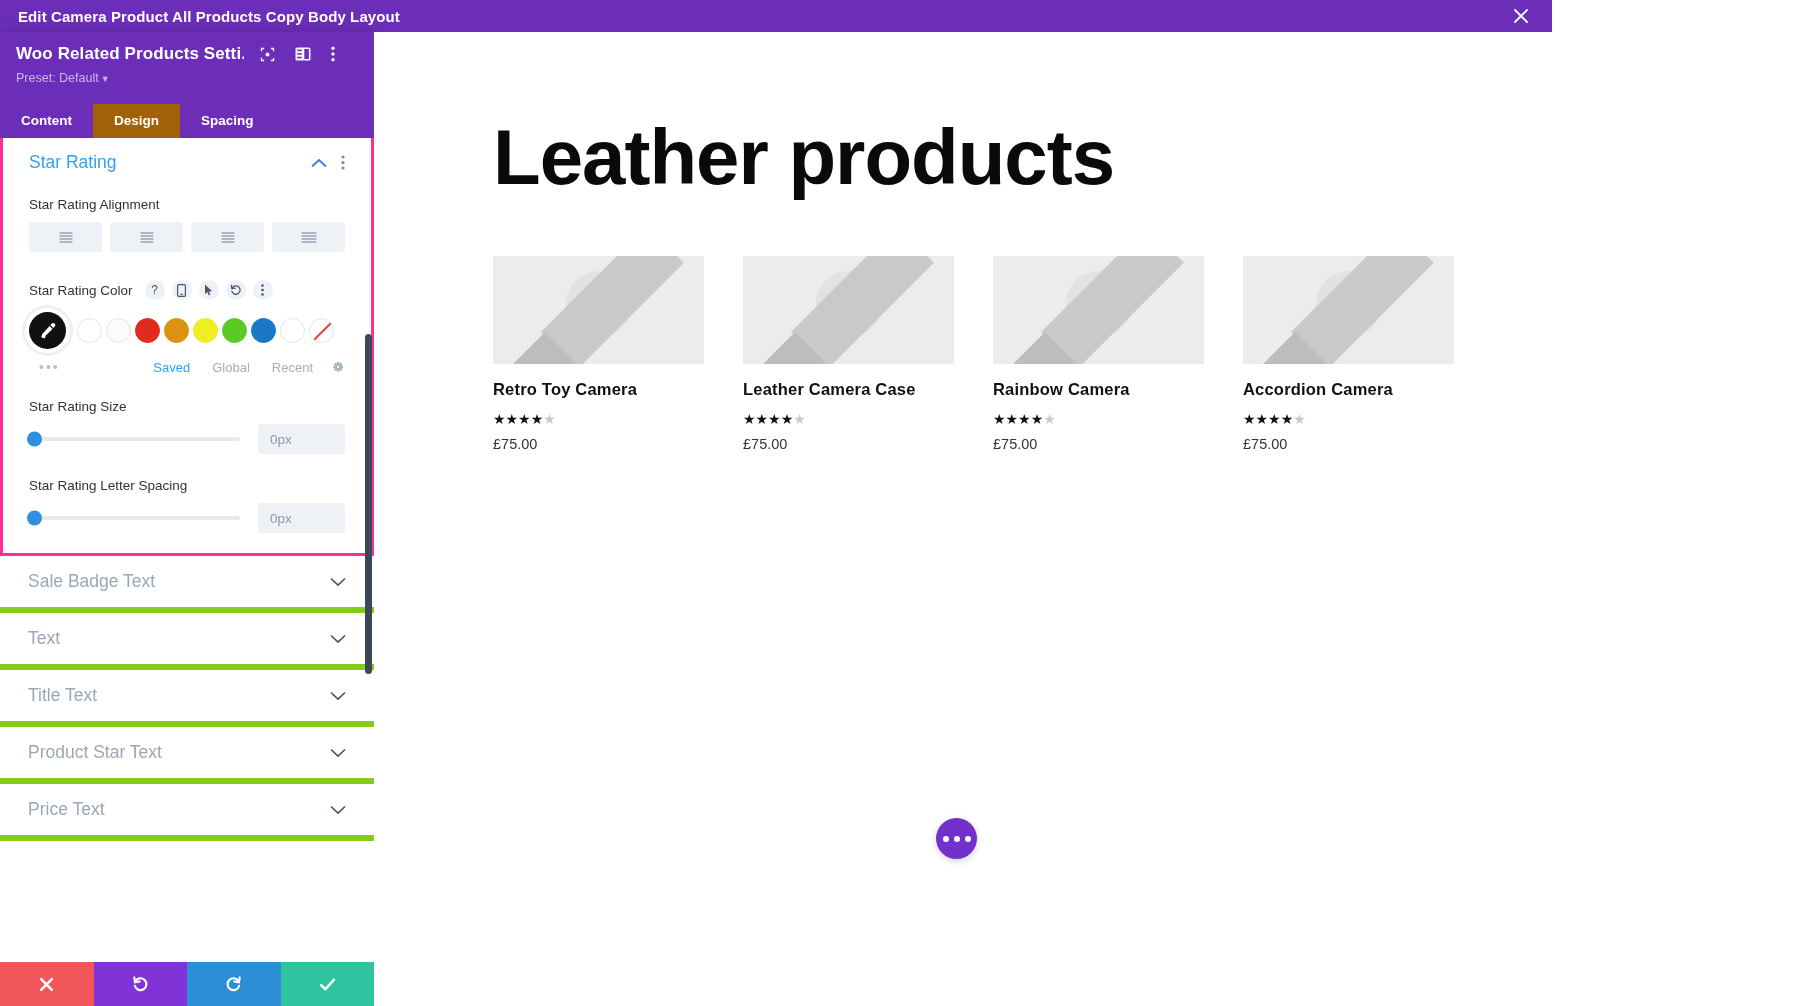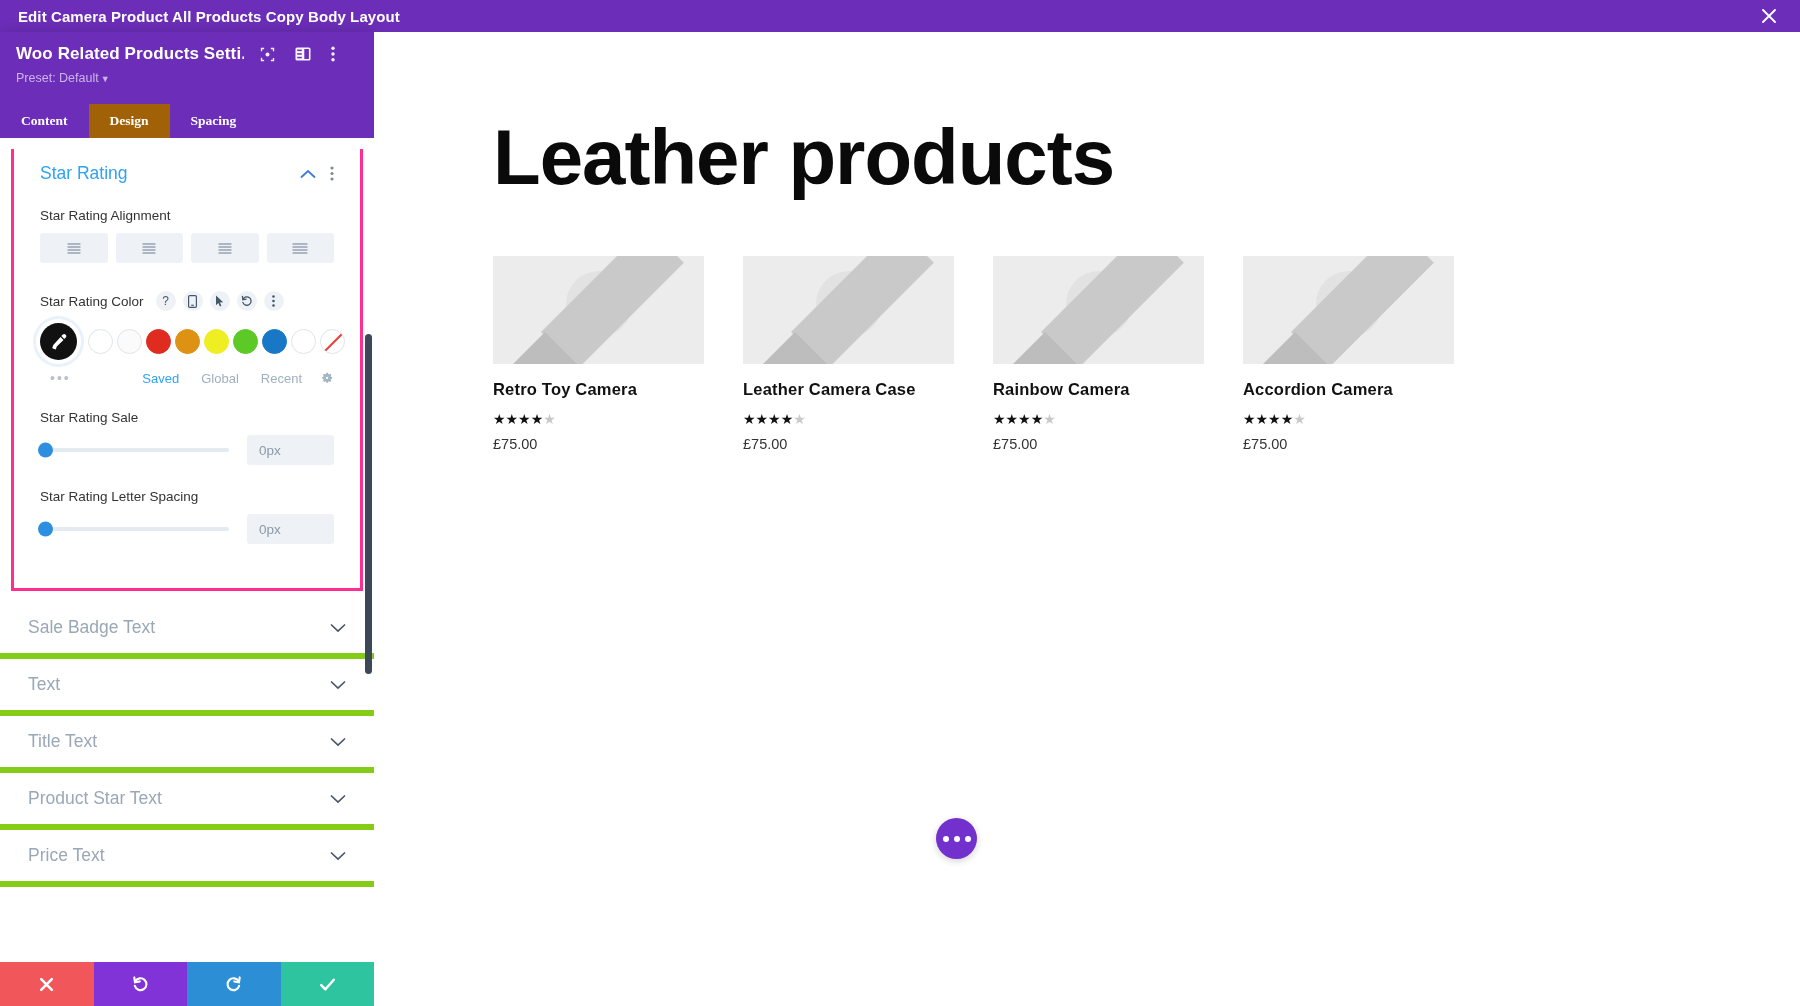--- a/index.html
+++ b/index.html
@@ -6,21 +6,21 @@
   html, body {
     width: 1800px; height: 1006px;
     font-family: "Liberation Sans", sans-serif;
     background: #ffffff;
     overflow: hidden;
   }
   .app { position: relative; width: 1800px; height: 1006px; background:#fff; }
 
   
   .titlebar {
-    position:absolute; left:0; top:0; width:1800px; height:32px;
+    position:absolute; left:0; top:0; width:1552px; height:32px;
     background:#6c2eb9; color:#fff;
     display:flex; align-items:center;
   }
   .titlebar .tb-title {
     font-size:15px; font-weight:bold; margin-left:18px; letter-spacing:.1px;
     white-space:nowrap;
   }
   .titlebar .tb-close {
     position:absolute; right:20px; top:50%; transform:translateY(-50%);
     width:22px; height:22px; display:flex; align-items:center; justify-content:center;
@@ -40,36 +40,36 @@
     color:#fff; font-size:17px; font-weight:bold; letter-spacing:.1px;
     white-space:nowrap; max-width:228px; overflow:hidden;
   }
   .ph-icons { display:flex; align-items:center; gap:20px; margin-left:16px; }
   .ph-icons .ico { cursor:pointer; opacity:.95; display:flex; }
   .panel-head .ph-preset {
     color:#cbb4e8; font-size:12.5px; margin-top:7px; cursor:pointer;
   }
   .panel-head .ph-preset .caret { font-size:9px; margin-left:2px; }
 
-  .tabs { display:flex; background:#6c2eb9; height:34px;font-family:Liberation Serif, serif; }
+  .tabs { display:flex; background:#6c2eb9; height:34px; }
   .tab {
     flex:0 0 auto; padding:0 21px; height:34px; line-height:34px;
     color:#fff; font-size:13.5px; font-weight:bold; cursor:pointer;
     text-align:center;
   }
   .tab.active { background:#a16207; }
 
   .panel-scroll {
     flex:1; overflow:hidden; position:relative; background:#fff;
   }
 
   
   .section-open {
     border:3px solid #ff2e93; border-top:none; background:#fff;
-    margin:11px; padding:14px 26px 44px 26px;
+    margin:0; padding:14px 26px 20px 26px;
     position:relative;
   }
   .sec-head { display:flex; align-items:center; }
   .sec-title { color:#2ea3f2; font-size:17.5px; flex:1; }
   .sec-head .chev, .sec-head .dots { cursor:pointer; margin-left:14px; display:flex; align-items:center;}
 
   .field-label { font-size:13.5px; color:#333; margin:24px 0 10px 0; }
 
   .align-row { display:flex; gap:8px; }
   .align-btn {
@@ -354,21 +354,21 @@
           <span class="lnk">Recent</span>
           <span class="gear">
             <svg width="14" height="14" viewBox="0 0 16 16" fill="#9fb0c0">
               <path d="M8 5.3a2.7 2.7 0 1 0 0 5.4 2.7 2.7 0 0 0 0-5.4zm0 4a1.3 1.3 0 1 1 0-2.6 1.3 1.3 0 0 1 0 2.6z"></path>
               <path d="M14.3 9.1l-1.2-.7a5.4 5.4 0 0 0 0-.8l1.2-.7-1.3-2.3-1.2.7a5.3 5.3 0 0 0-.7-.4V3.5H8.4v1.4a5.3 5.3 0 0 0-.7.4l-1.2-.7L5.2 6.9l1.2.7a5.4 5.4 0 0 0 0 .8l-1.2.7 1.3 2.3 1.2-.7c.2.2.5.3.7.4v1.4h2.7v-1.4c.2-.1.5-.2.7-.4l1.2.7 1.3-2.3z" opacity=".0"></path>
               <path d="M13.9 6.9l-1.4-.3a4.6 4.6 0 0 0-.4-1l.8-1.2-1.3-1.3-1.2.8a4.6 4.6 0 0 0-1-.4L9.1 2.1H7.3L7 3.5a4.6 4.6 0 0 0-1 .4l-1.2-.8L3.5 4.4l.8 1.2a4.6 4.6 0 0 0-.4 1l-1.4.3v1.8l1.4.3c.1.4.2.7.4 1l-.8 1.2 1.3 1.3 1.2-.8c.3.2.6.3 1 .4l.3 1.4h1.8l.3-1.4c.4-.1.7-.2 1-.4l1.2.8 1.3-1.3-.8-1.2c.2-.3.3-.6.4-1l1.4-.3V6.9zM8 10.7a2.7 2.7 0 1 1 0-5.4 2.7 2.7 0 0 1 0 5.4z"></path>
             </svg>
           </span>
         </div>
 
-        <div class="field-label">Star Rating Sale</div>
+        <div class="field-label">Star Rating Size</div>
         <div class="slider-row">
           <div class="slider-track">
             <div class="slider-knob"></div>
           </div>
           <div class="slider-val">0px</div>
         </div>
 
         <div class="field-label">Star Rating Letter Spacing</div>
         <div class="slider-row">
           <div class="slider-track">

